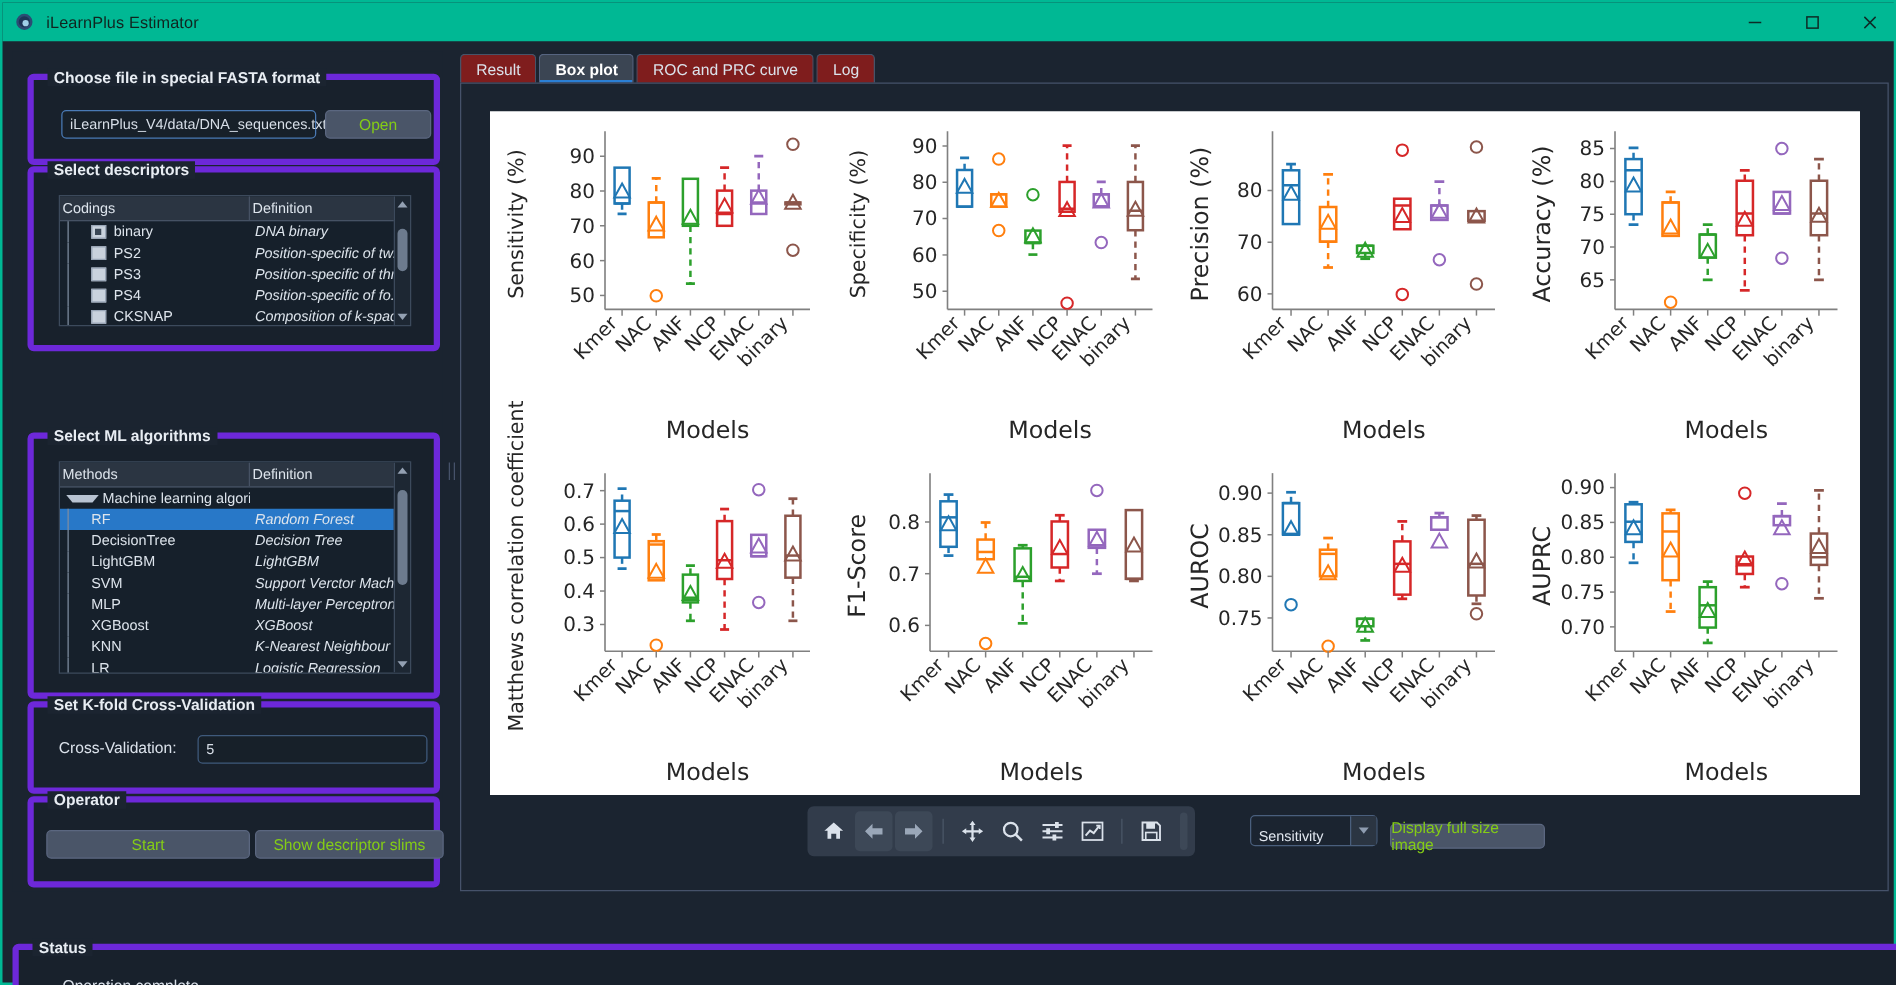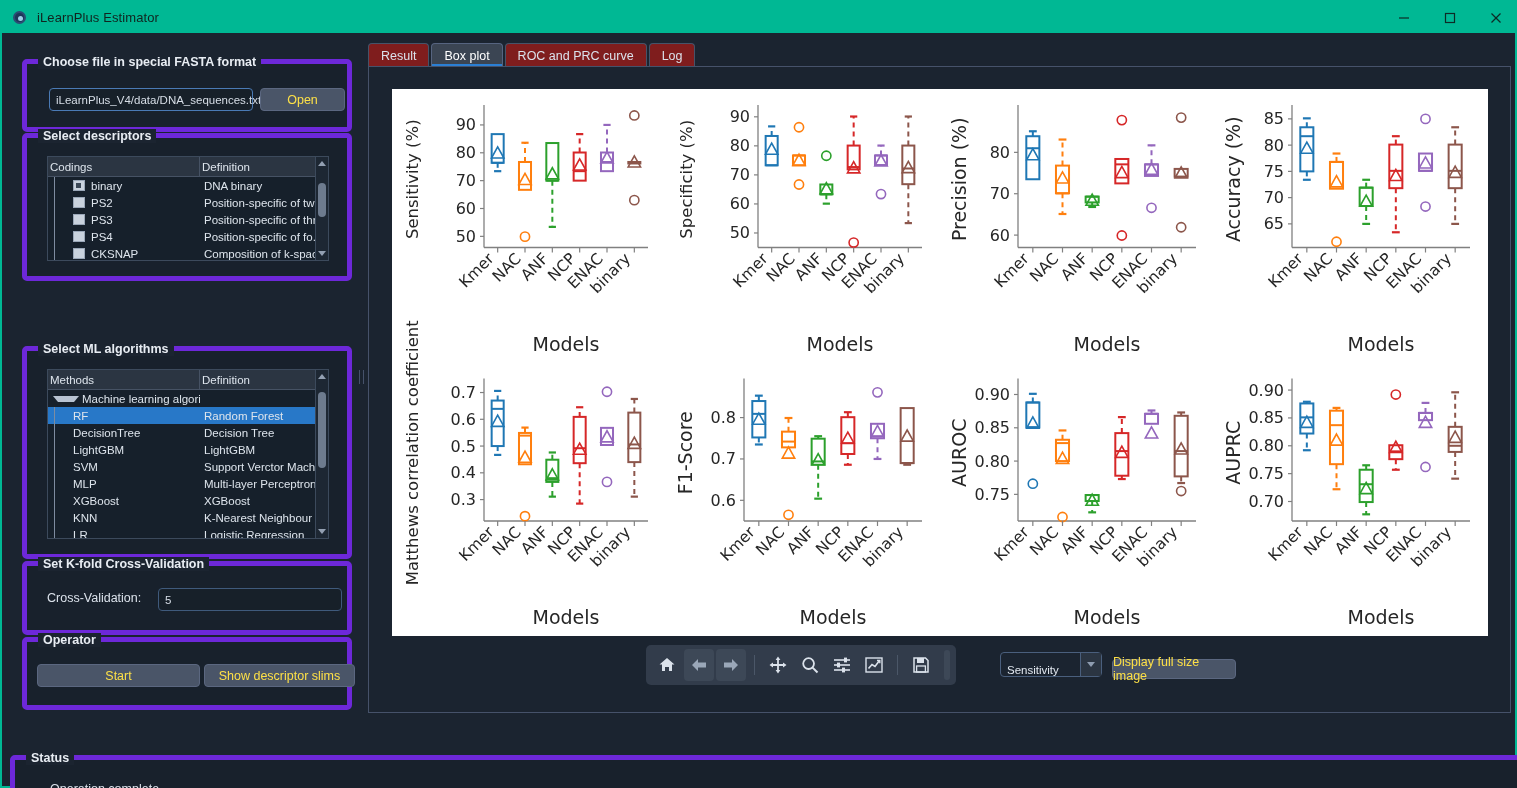--- a/index.html
+++ b/index.html
@@ -20,33 +20,33 @@
   .tb-btns{margin-left:auto;display:flex;height:31px;}
   .tb-btn{width:46px;height:31px;display:flex;align-items:center;justify-content:center;color:#0d2b26;}
   .tb-btn svg{display:block;}
 
   
   .leftpane{position:absolute;left:8px;top:39px;width:344px;height:672px;background:#1b2430;}
   .gbox{position:absolute;border:5px solid #6d28d9;border-radius:5px;background:#18212c;}
   .gtitle{position:absolute;top:-9px;left:11px;background:#1b2430;padding:0 5px;font-size:12.5px;font-weight:bold;color:#e8edf3;white-space:nowrap;}
 
   .lineedit{background:#172029;border:1px solid #4a7ab5;border-radius:4px;color:#d7dee7;font-size:11.5px;padding:0 6px;box-sizing:border-box;display:flex;align-items:center;}
-  .btn{background:#4a5568;border:1px solid #5b6780;border-radius:4px;color:#fde047;font-size:12.5px;display:flex;align-items:center;justify-content:center;box-sizing:border-box;cursor:pointer;}
+  .btn{background:#4a5568;border:1px solid #5b6780;border-radius:4px;color:#84cc16;font-size:12.5px;display:flex;align-items:center;justify-content:center;box-sizing:border-box;cursor:pointer;}
 
   
   .tbl{position:absolute;background:#16202b;border:1px solid #3c4a5c;box-sizing:border-box;overflow:hidden;}
   .tbl-head{display:flex;height:19px;background:#2b3542;border-bottom:1px solid #465264;}
   .th{font-size:11.5px;color:#dde4ec;padding-left:2px;display:flex;align-items:center;box-sizing:border-box;}
   .th.c1{width:152px;border-right:1px solid #465264;}
   .th.c2{flex:1;}
   .tbl-body{position:relative;}
   .row{display:flex;height:17px;align-items:center;box-sizing:border-box;}
   .row.sel{background:#2878c8;}
   .cell1{width:152px;display:flex;align-items:center;box-sizing:border-box;overflow:hidden;white-space:nowrap;}
-  .cell2{flex:1;font-size:11.5px;color:#dde4ec;white-space:nowrap;overflow:hidden;padding-left:4px;box-sizing:border-box;}
+  .cell2{flex:1;font-size:11.5px;color:#dde4ec;white-space:nowrap;overflow:hidden;padding-left:4px;box-sizing:border-box;font-style:italic;}
   .cname{font-size:11.5px;color:#dde4ec;white-space:nowrap;}
   .tick{width:13px;display:inline-block;position:relative;flex:0 0 13px;}
   .tick:before{content:"";position:absolute;left:0;top:8px;width:9px;height:1px;background:#7e8ca0;}
   .indent{flex:0 0 12px;height:17px;position:relative;}
   .indent:before{content:"";position:absolute;left:6px;top:-1px;width:1px;height:18px;background:#7e8ca0;}
   .cbox{flex:0 0 12px;width:11px;height:11px;border:1px solid #9aa7b8;background:#c9d2dd;margin-right:6px;box-sizing:border-box;position:relative;}
   .cbox.checked:after{content:"";position:absolute;left:2px;top:2px;width:5px;height:5px;background:#3a4756;}
   .tritem{font-size:11.5px;color:#dde4ec;}
   .arrow-d{flex:0 0 16px;width:0;height:0;border-left:5px solid transparent;border-right:5px solid transparent;border-top:6px solid #b8c3d2;margin-left:5px;margin-right:3px;}
 
@@ -55,21 +55,21 @@
   .sb-up{top:0;}.sb-dn{bottom:0;}
   .sb-tri{width:0;height:0;border-left:4px solid transparent;border-right:4px solid transparent;}
   .sb-tri.up{border-bottom:5px solid #93a0b2;}
   .sb-tri.dn{border-top:5px solid #93a0b2;}
   .sb-thumb{position:absolute;left:2px;width:8px;background:#6d7b8e;border-radius:4px;}
 
   
   .rightpane{position:absolute;left:366px;top:39px;width:1143px;height:672px;}
   .tabstrip{position:absolute;left:0;top:0;height:26px;display:flex;align-items:flex-end;gap:2px;}
   .tab{height:24px;padding:0 12px;background:#7f1d1d;border:1px solid #465368;border-bottom:none;border-radius:4px 4px 0 0;color:#dbe2eb;font-size:12.5px;display:flex;align-items:center;cursor:pointer;box-sizing:border-box;}
-  .tab.active{background:#3b4553;color:#ffffff;border-color:#566480;box-shadow:inset 0 -3px 0 #2b7fd4;}
+  .tab.active{background:#3b4553;color:#ffffff;border-color:#566480;box-shadow:inset 0 -3px 0 #2b7fd4;font-weight:bold;}
   .tabpanel{position:absolute;left:0;top:25px;width:1143px;height:647px;background:#1b2430;border:1px solid #46526a;box-sizing:border-box;}
 
   .plotbg{position:absolute;left:23px;top:22px;width:1096px;height:547px;background:#ffffff;}
   .plotbg svg{display:block;}
 
   
   .mpltoolbar{position:absolute;left:277px;top:578px;height:40px;display:flex;align-items:center;background:#323c4b;border-radius:5px;padding:0 6px;gap:2px;}
   .tbtn{width:30px;height:32px;display:flex;align-items:center;justify-content:center;border-radius:4px;cursor:pointer;}
   .tbtn.framed{background:#3d4857;}
   .tsep{width:1px;height:20px;background:#4b5768;margin:0 6px;}

